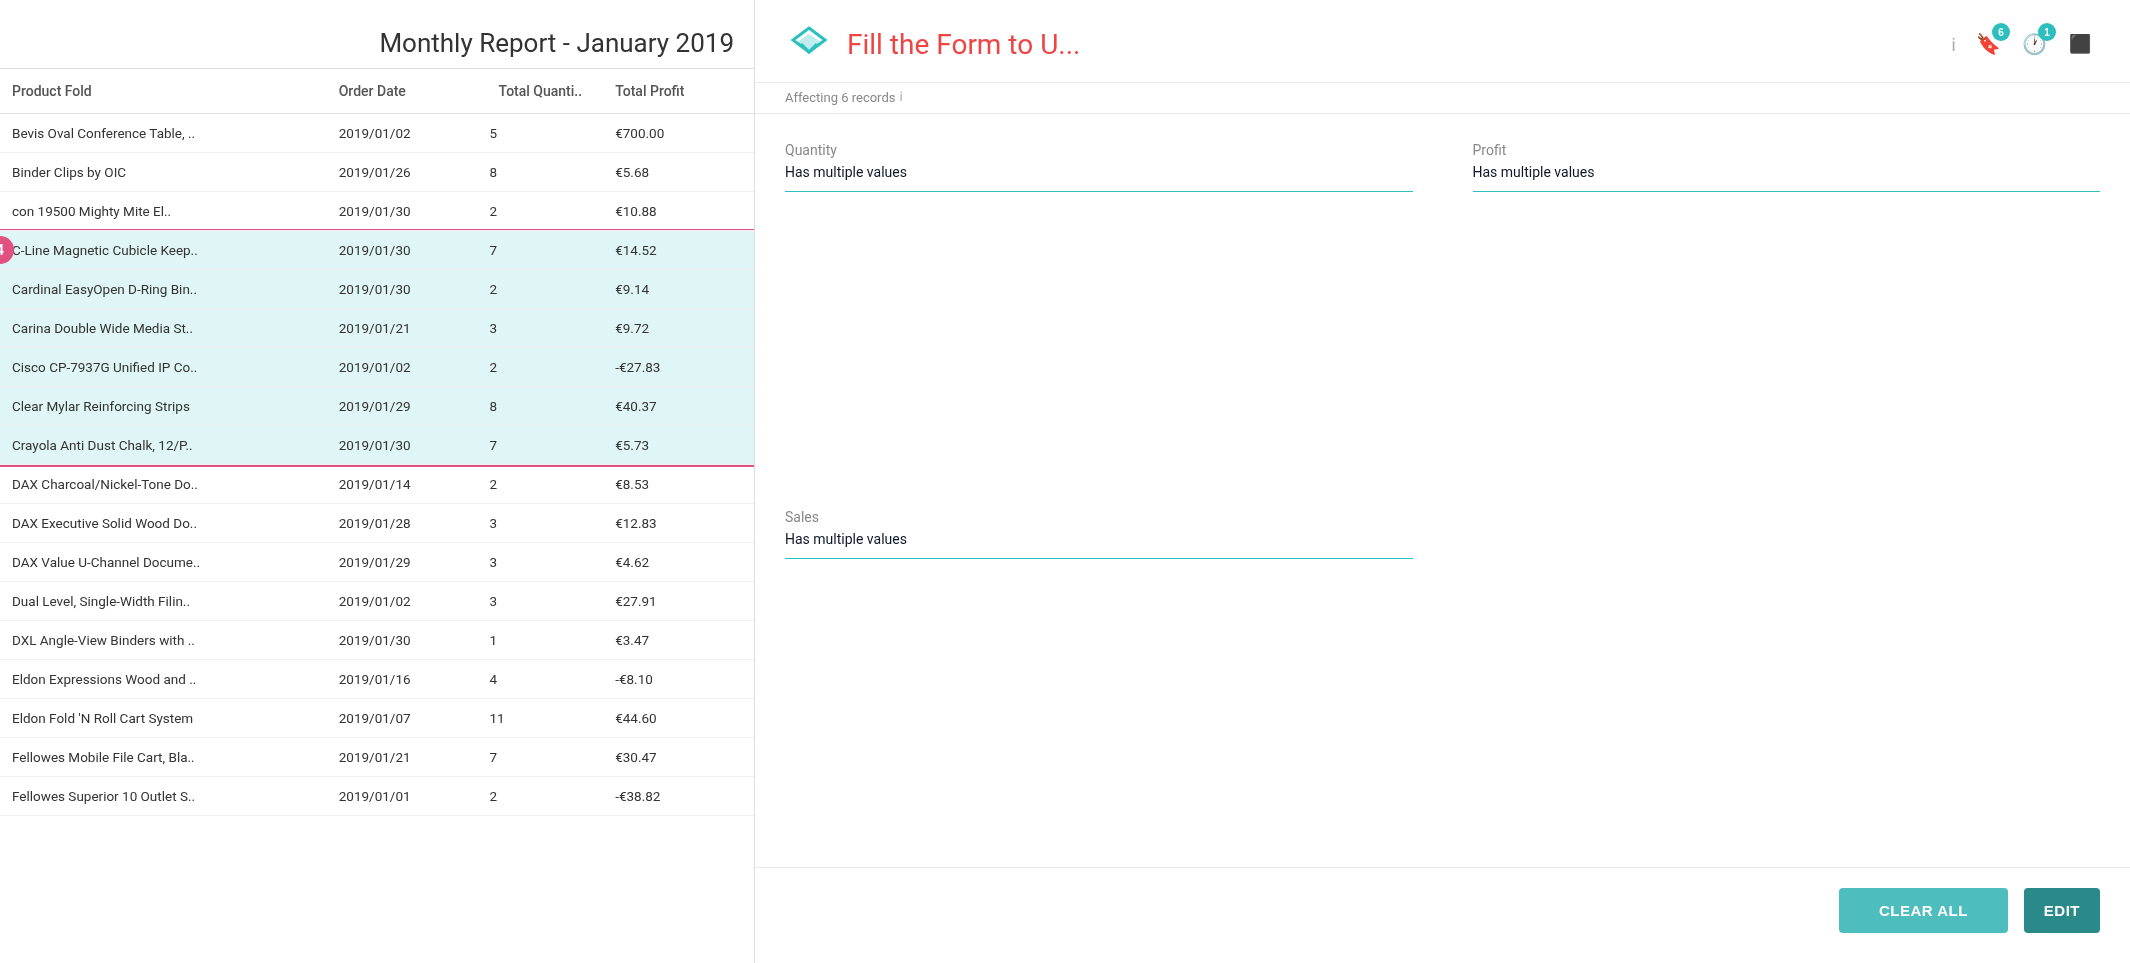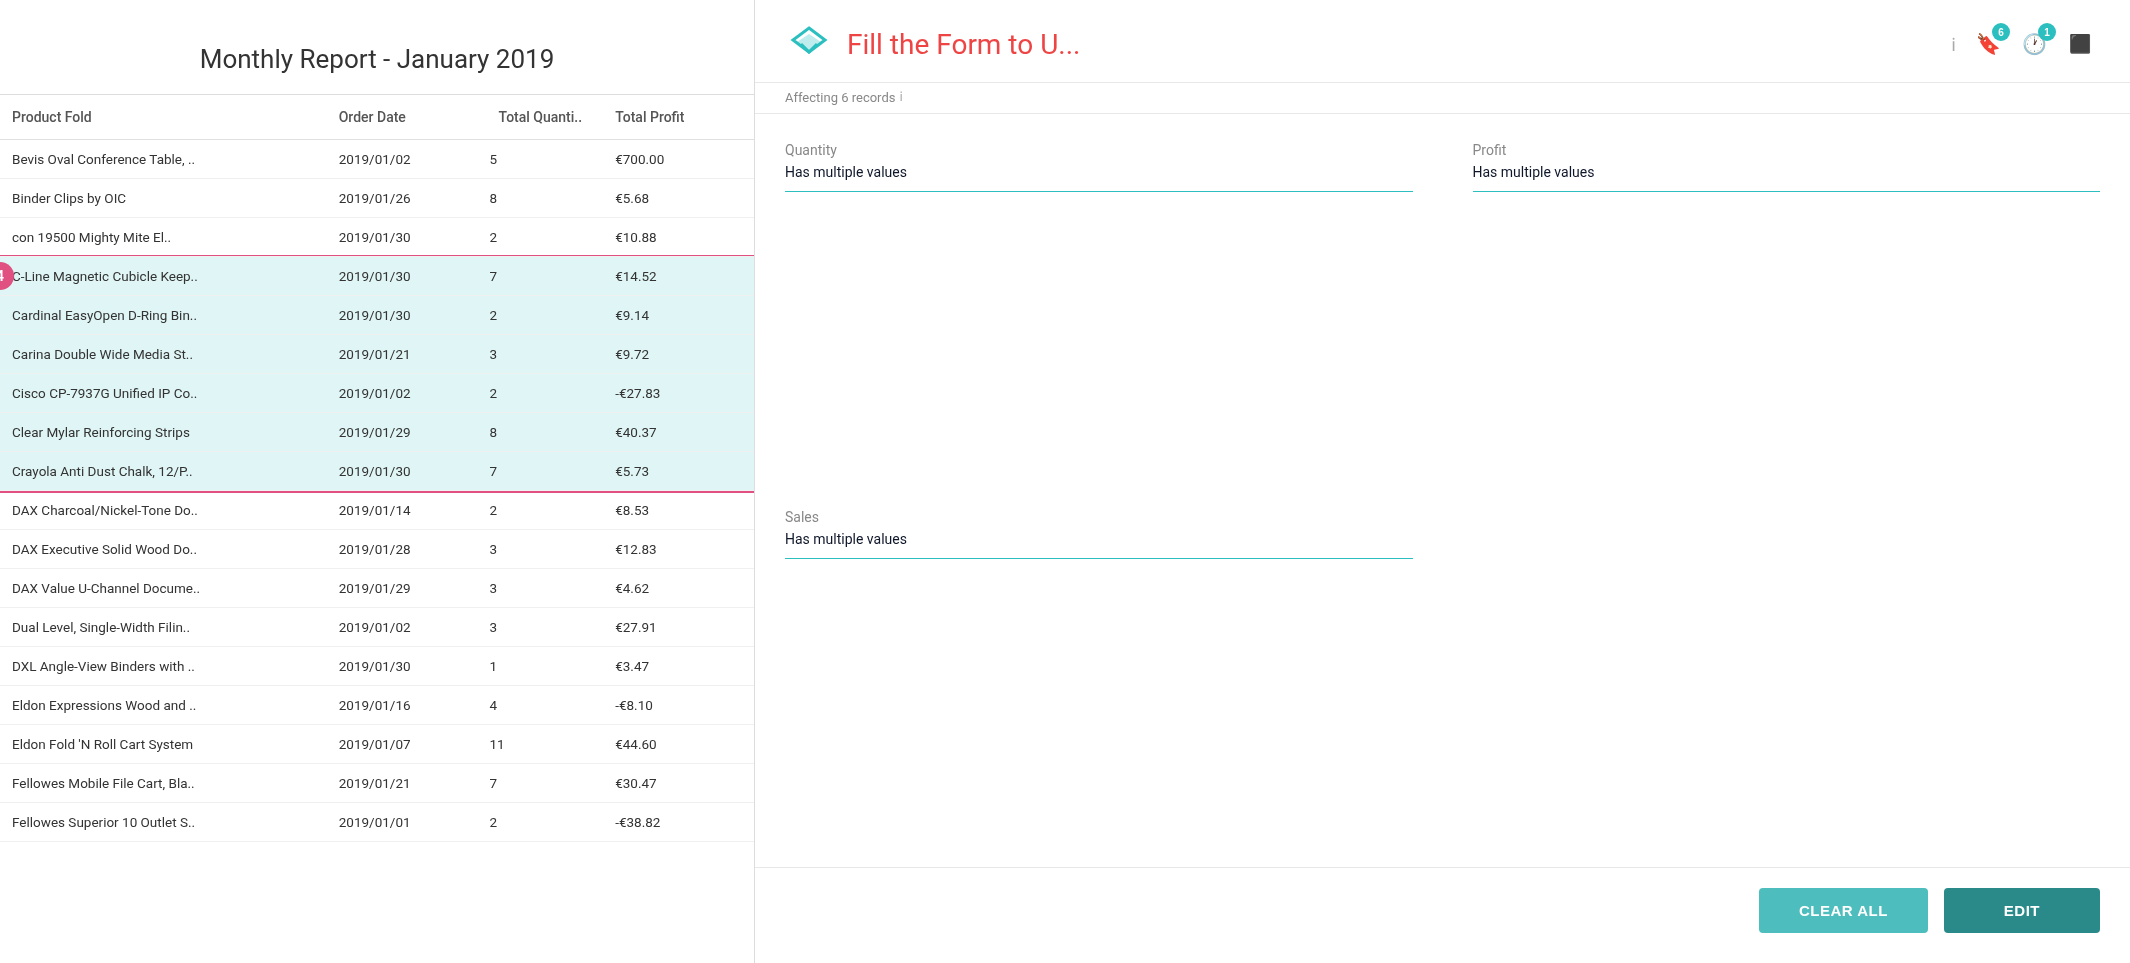--- a/index.html
+++ b/index.html
@@ -15,27 +15,26 @@
     .left-panel {
       width: 755px;
       background: #fff;
       border-right: 1px solid #ddd;
       display: flex;
       flex-direction: column;
       overflow: hidden;
     }
 
     .report-title {
-      text-align: center;
-      padding: 28px 20px 20px;
+      text-align: right;
+      padding: 28px 20px 10px;
       font-size: 26px;
       font-weight: 400;
       color: #333;
       border-bottom: 1px solid #ddd;
-      margin-top: 16px;
     }
 
     .table-container {
       overflow-y: auto;
       flex: 1;
     }
 
     table {
       width: 100%;
       border-collapse: collapse;
@@ -213,21 +212,21 @@
       color: #fff;
       border: none;
       border-radius: 4px;
       font-size: 15px;
       font-weight: 600;
       cursor: pointer;
       letter-spacing: 0.5px;
     }
 
     .btn-edit {
-      padding: 14px 60px;
+      padding: 14px 20px;
       background: #2a8a8a;
       color: #fff;
       border: none;
       border-radius: 4px;
       font-size: 15px;
       font-weight: 600;
       cursor: pointer;
       letter-spacing: 0.5px;
     }
 

